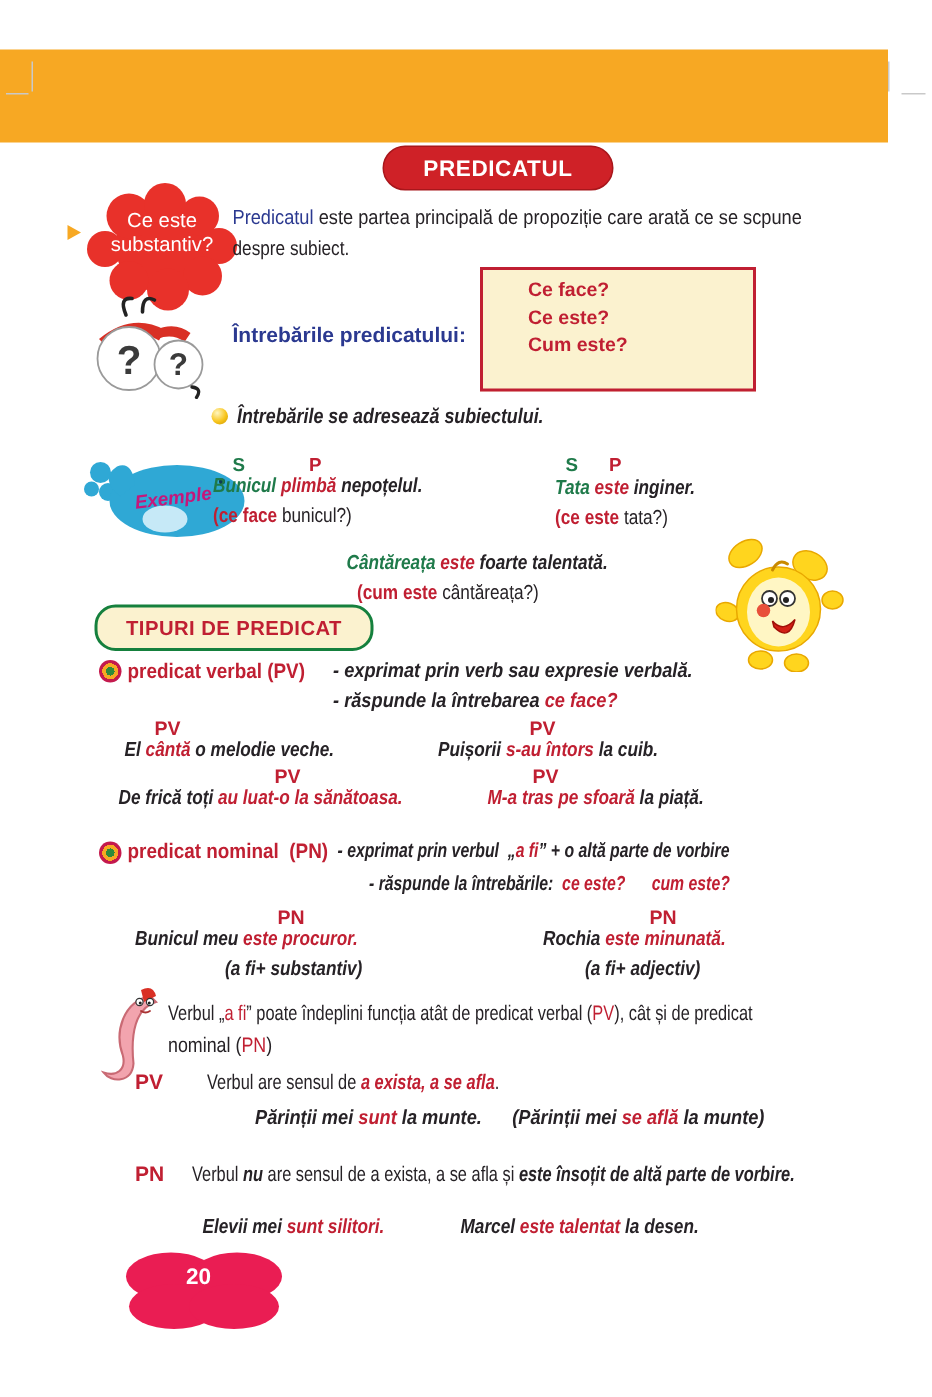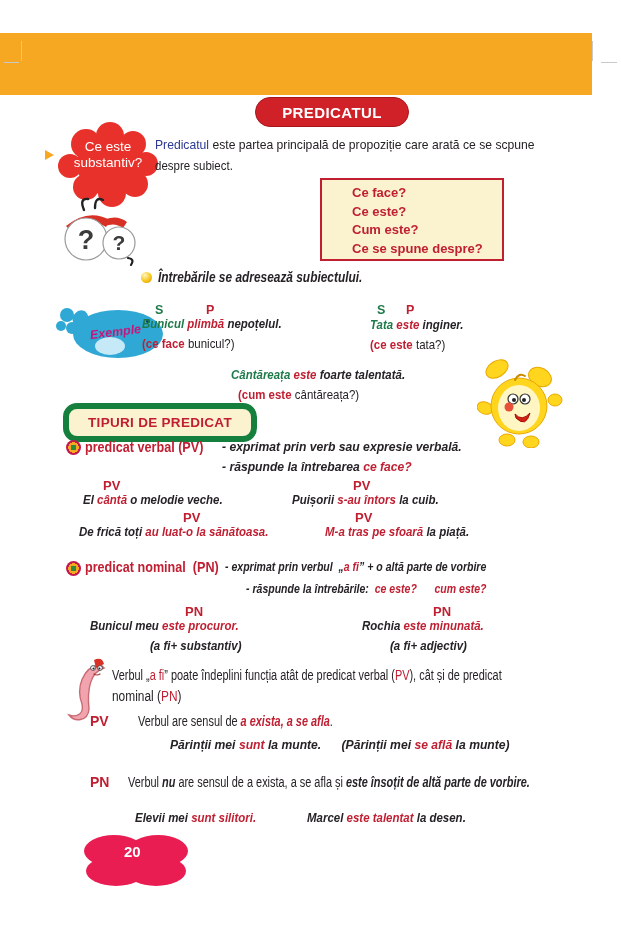--- a/index.html
+++ b/index.html
@@ -36,21 +36,21 @@
   .arrow{position:absolute;width:0;height:0;border-top:5px solid transparent;border-bottom:5px solid transparent;border-left:9px solid #F7A823;}
   
   .qbox{left:320px;top:178px;width:184px;height:83px;background:#FBF2CF;border:2px solid #C01F32;padding:4px 0 0 30px;box-sizing:border-box;}
   .qitem{color:#C01F32;font-weight:700;font-size:13px;line-height:18.5px;}
   
   .bullet-dot{position:absolute;width:11px;height:11px;border-radius:50%;
       background:radial-gradient(circle at 35% 30%,#FFF6C0,#F8C51C 55%,#C99400 100%);}
   .bullet-target{position:absolute;width:15px;height:15px;border-radius:50%;
       background:radial-gradient(circle,#2E8B3A 0 27%,#F7A823 27% 50%,#C4194D 50% 100%);}
   
-  .tipuri{left:63px;top:403px;width:182px;height:27px;background:#FBF2CF;border:6px solid #15803d;border-radius:14px;
+  .tipuri{left:63px;top:403px;width:182px;height:27px;background:#FBF2CF;border:2px solid #15803d;border-radius:14px;
           color:#C01F32;font-weight:700;font-size:13.5px;display:flex;align-items:center;justify-content:center;letter-spacing:.3px;}
   
   .pgnum{position:absolute;color:#fff;font-weight:700;font-size:15px;}
   svg text{font-family:"Liberation Sans","DejaVu Sans",sans-serif;}
 </style>
 </head>
 <body>
 
 <div class="page">
 
@@ -89,25 +89,25 @@
     <path d="M37 12 Q37 0 45 4" fill="none" stroke="#222" stroke-width="2.4" stroke-linecap="round"></path>
     <path d="M8 30 Q30 12 52 24 L48 31 Q31 21 13 35 Z" fill="#D93025"></path>
     <path d="M45 24 Q59 18 69 26 L65 32 Q57 26 47 30 Z" fill="#D93025"></path>
     <circle cx="28" cy="43" r="21" fill="#ffffff" stroke="#9a9a9a" stroke-width="1.2"></circle>
     <circle cx="61" cy="47" r="16" fill="#ffffff" stroke="#9a9a9a" stroke-width="1.2"></circle>
     <text x="28" y="53" font-size="27" font-weight="bold" fill="#3b3b3b" text-anchor="middle">?</text>
     <text x="61" y="54" font-size="21" font-weight="bold" fill="#3b3b3b" text-anchor="middle">?</text>
     <path d="M70 62 q7 1 3 7" stroke="#222" stroke-width="2.2" fill="none" stroke-linecap="round"></path>
   </svg>
 
+  <div class="abs lbl-blue" style="left:155px;top:215px;">Întrebările predicatului:</div>
   <div class="abs qbox">
     <div class="qitem">Ce face?</div>
     <div class="qitem">Ce este?</div>
     <div class="qitem">Cum este?</div>
-    <div class="qitem">Ce se spune despre?</div>
   </div>
 
   <div class="bullet-dot" style="left:141px;top:272px;"></div>
   <div class="tline ex" style="left:158px;top:269px;font-size:14px;">Întrebările se adresează subiectului.</div>
 
   <svg class="abs" style="left:56px;top:299px;" width="108" height="62" viewBox="0 0 108 62">
     <g fill="#2FA8D5">
       <circle cx="11" cy="16" r="7"></circle>
       <circle cx="5" cy="27" r="5"></circle>
       <circle cx="16" cy="29" r="6"></circle>

